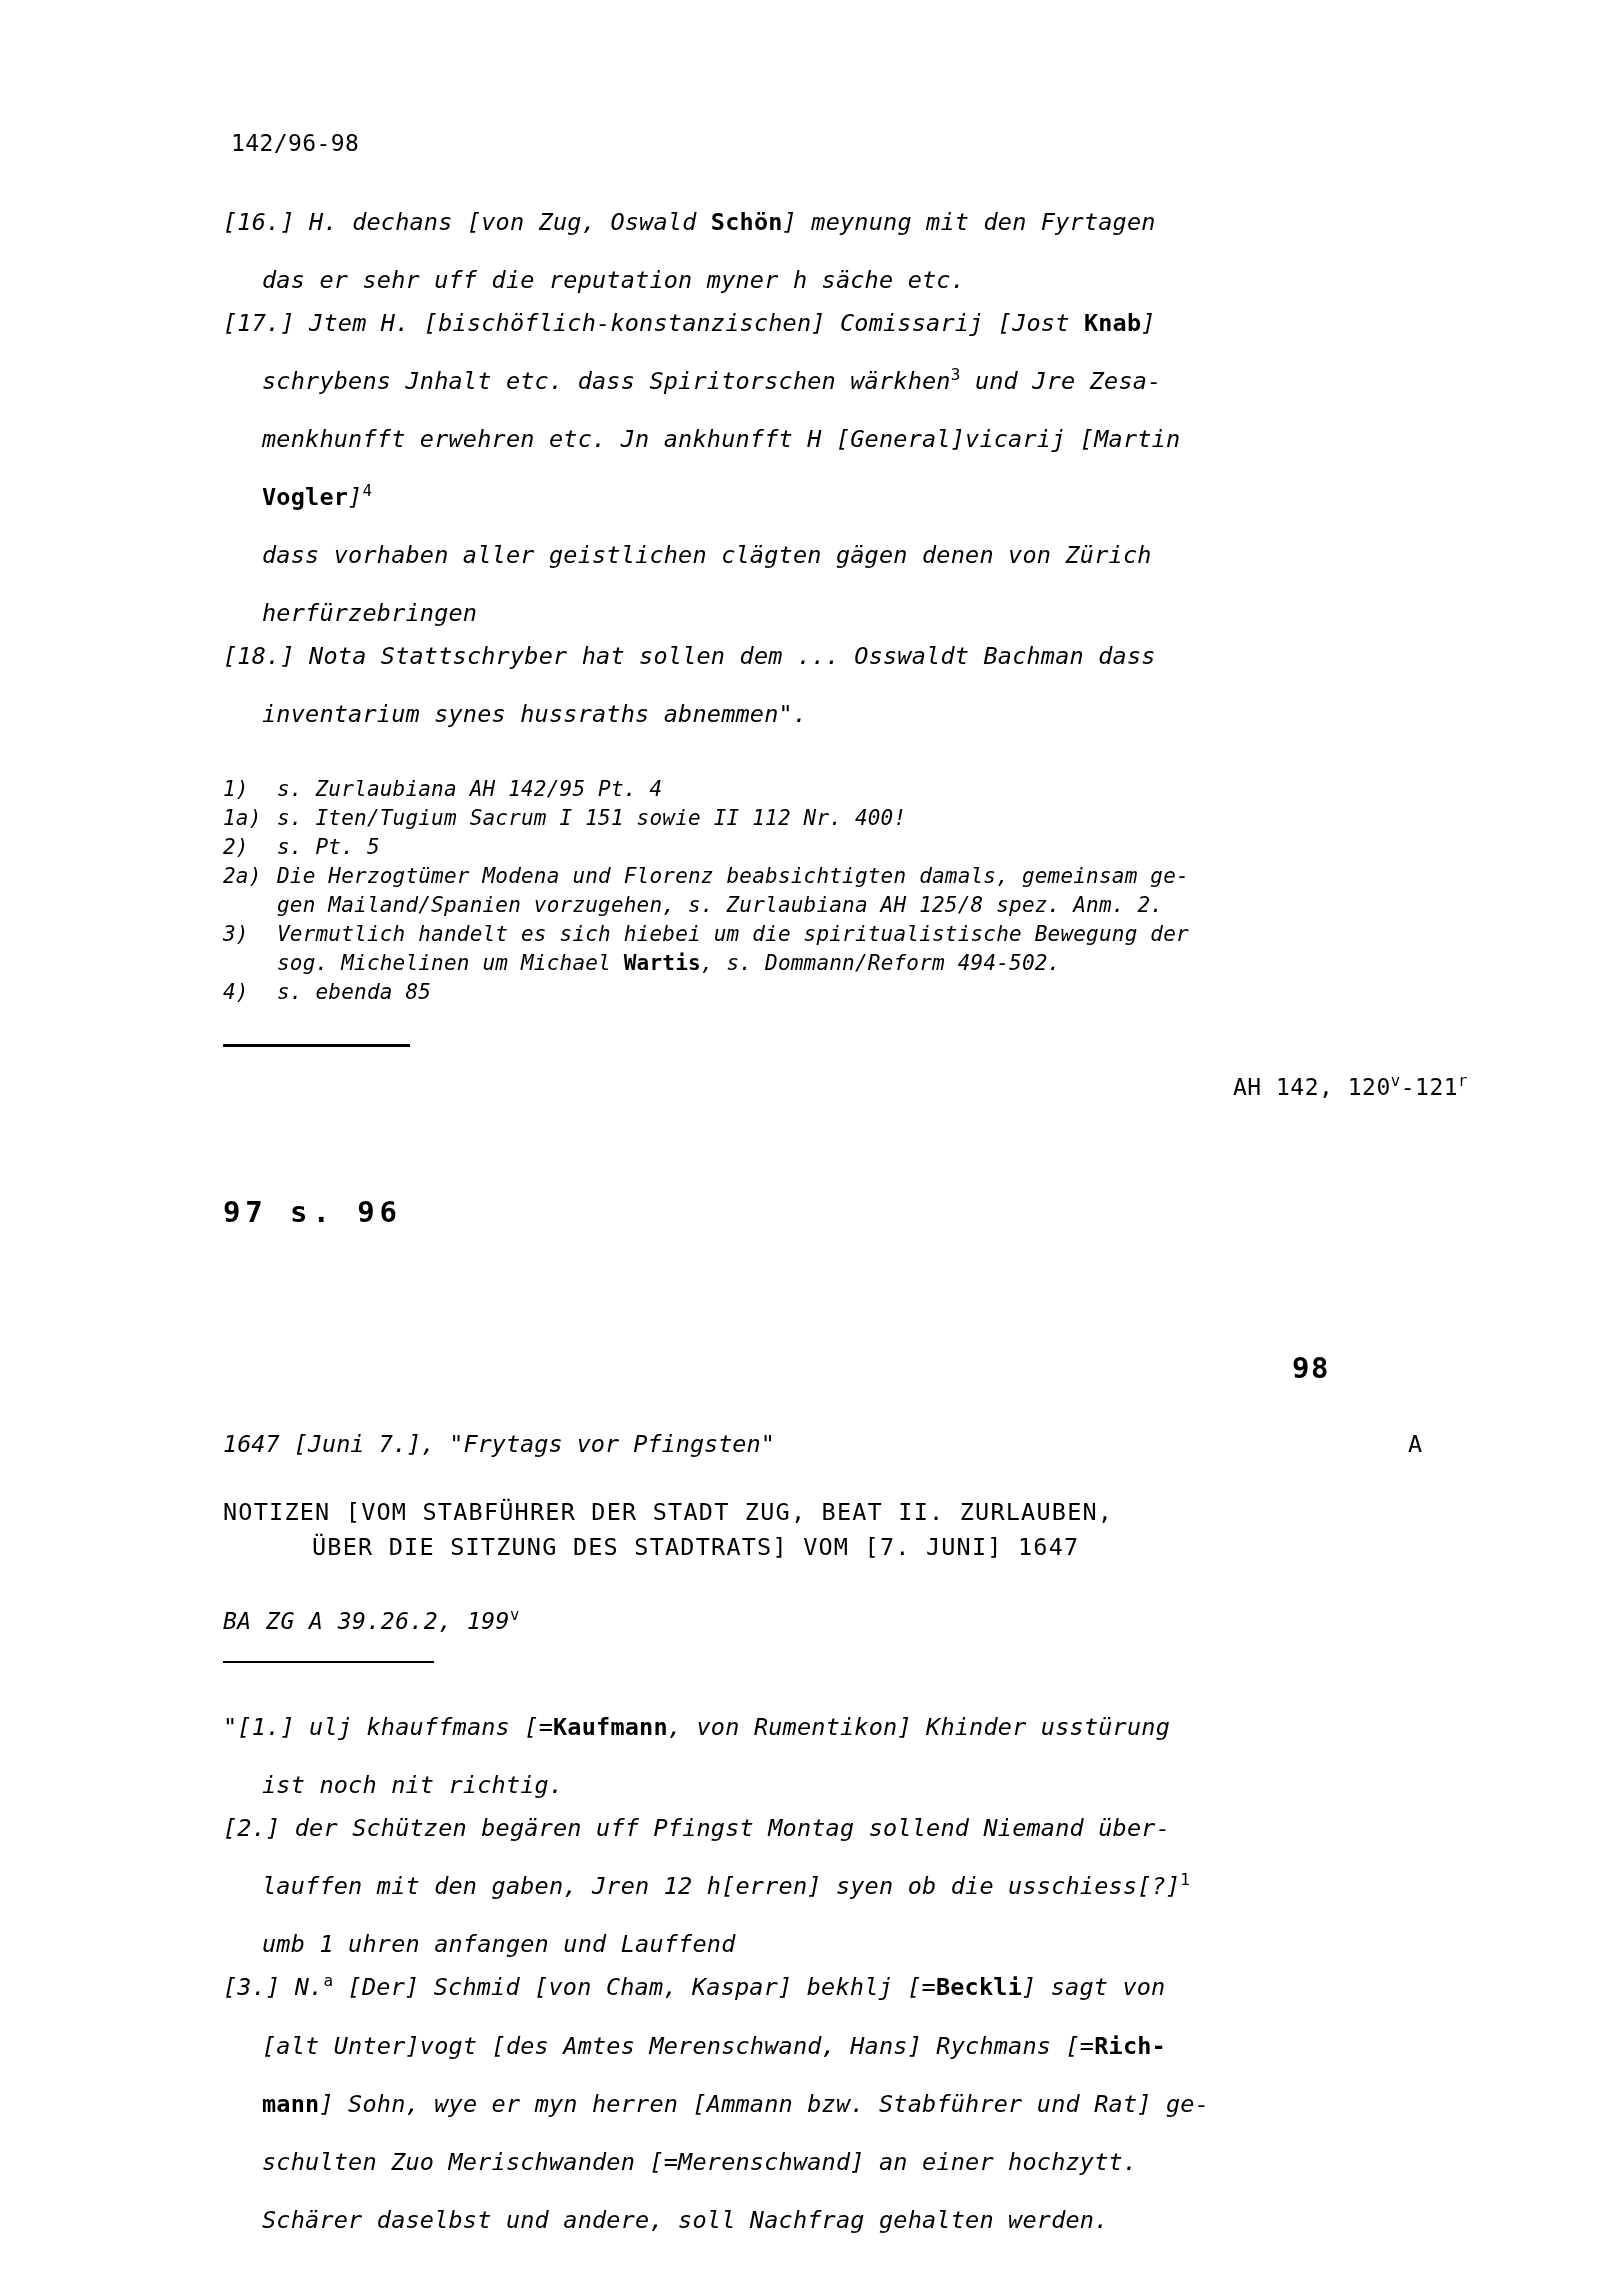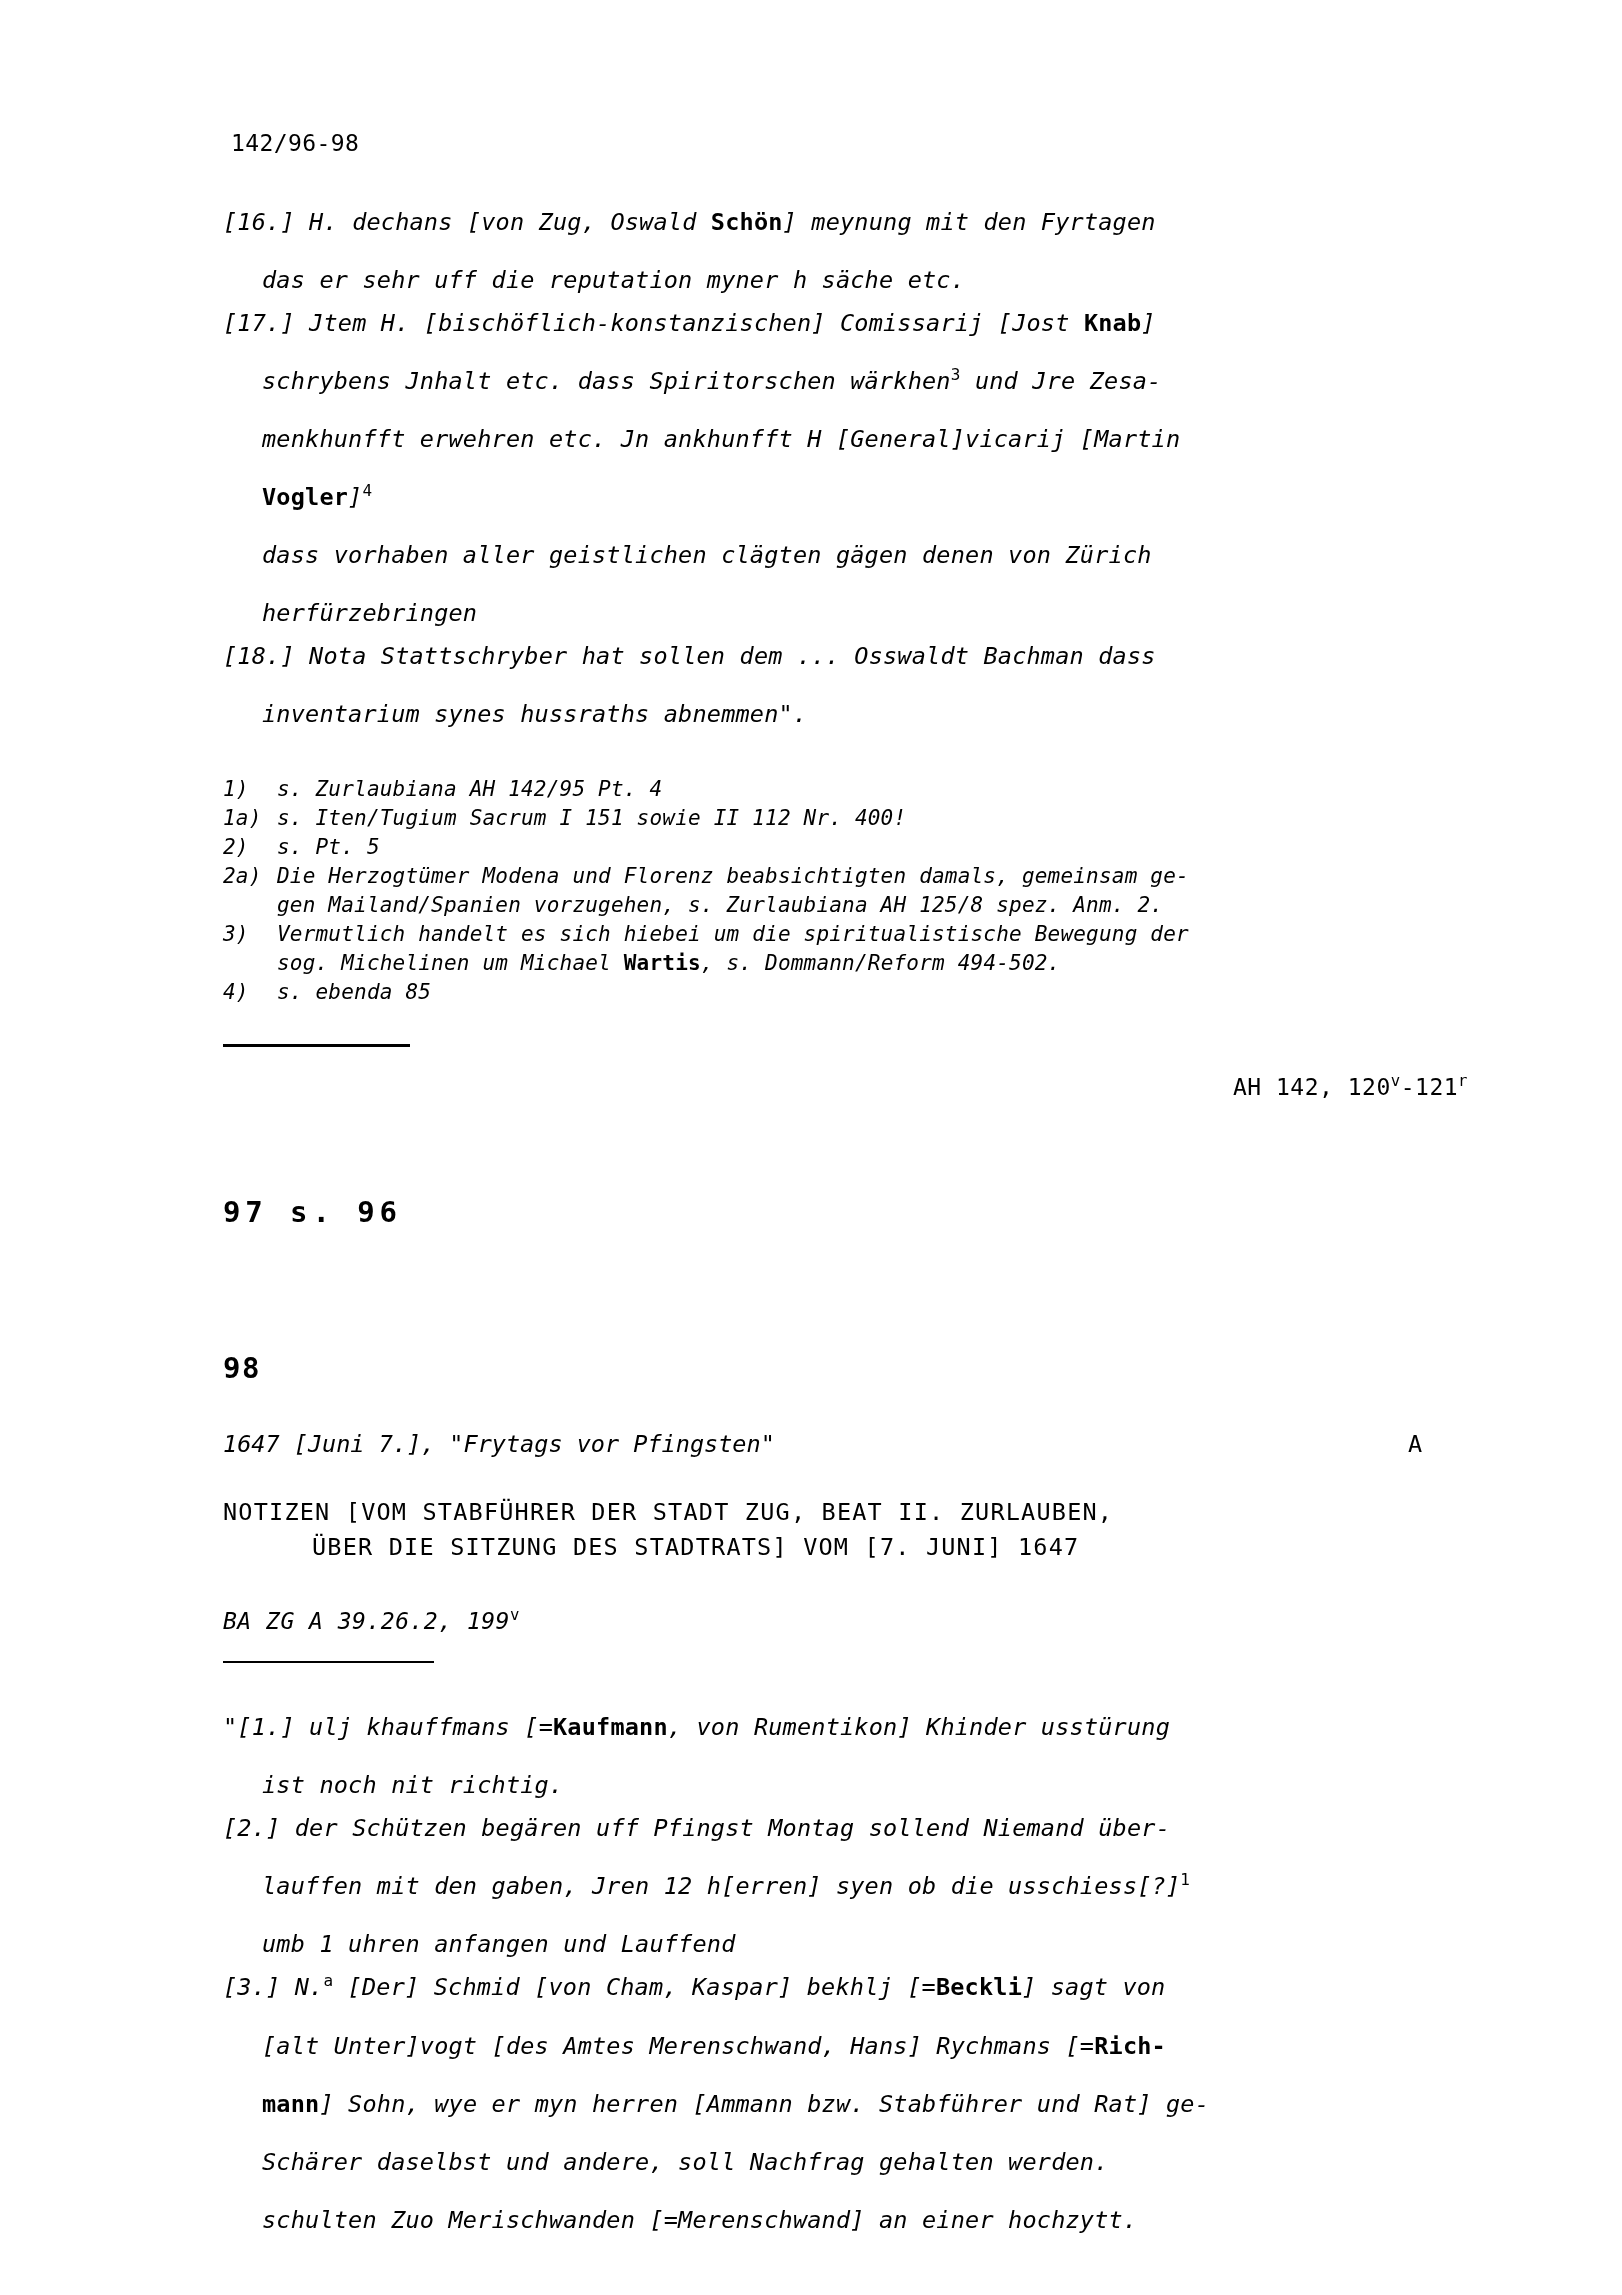--- a/index.html
+++ b/index.html
@@ -95,21 +95,21 @@
   }
 
   .centered-ref {
     font-size: 29px;
     letter-spacing: 4.9px;
     font-weight: bold;
     margin: 96px 0 0 0;
     padding-right: 138px;
   }
   .doc-number {
-    text-align: left;
+    text-align: right;
     font-size: 29px;
     font-weight: bold;
     letter-spacing: 1.6px;
     margin: 122px 0 0 0;
     padding-right: 138px;
   }
   .dateline {
     display: flex;
     justify-content: space-between;
     align-items: baseline;
@@ -217,18 +217,18 @@
 
   <div id="entries-bottom">
       <div class="entry">"[1.] ulj khauffmans [=<b>Kaufmann</b>, von Rumentikon] Khinder usstürung</div>
       <div class="entry cont">ist noch nit richtig.</div>
       <div class="entry">[2.] der Schützen begären uff Pfingst Montag sollend Niemand über-</div>
       <div class="entry cont">lauffen mit den gaben, Jren 12 h[erren] syen ob die usschiess[?]<sup>1</sup></div>
       <div class="entry cont">umb 1 uhren anfangen und Lauffend</div>
       <div class="entry">[3.] N.<sup>a</sup> [Der] Schmid [von Cham, Kaspar] bekhlj [=<b>Beckli</b>] sagt von</div>
       <div class="entry cont">[alt Unter]vogt [des Amtes Merenschwand, Hans] Rychmans [=<b>Rich-</b></div>
       <div class="entry cont"><b>mann</b>] Sohn, wye er myn herren [Ammann bzw. Stabführer und Rat] ge-</div>
+      <div class="entry cont">schulten Zuo Merischwanden [=Merenschwand] an einer hochzytt.</div>
       <div class="entry cont">Schärer daselbst und andere, soll Nachfrag gehalten werden.</div>
-      <div class="entry cont">schulten Zuo Merischwanden [=Merenschwand] an einer hochzytt.</div>
     </div>
 
 </div>
 
 
 </body></html>

